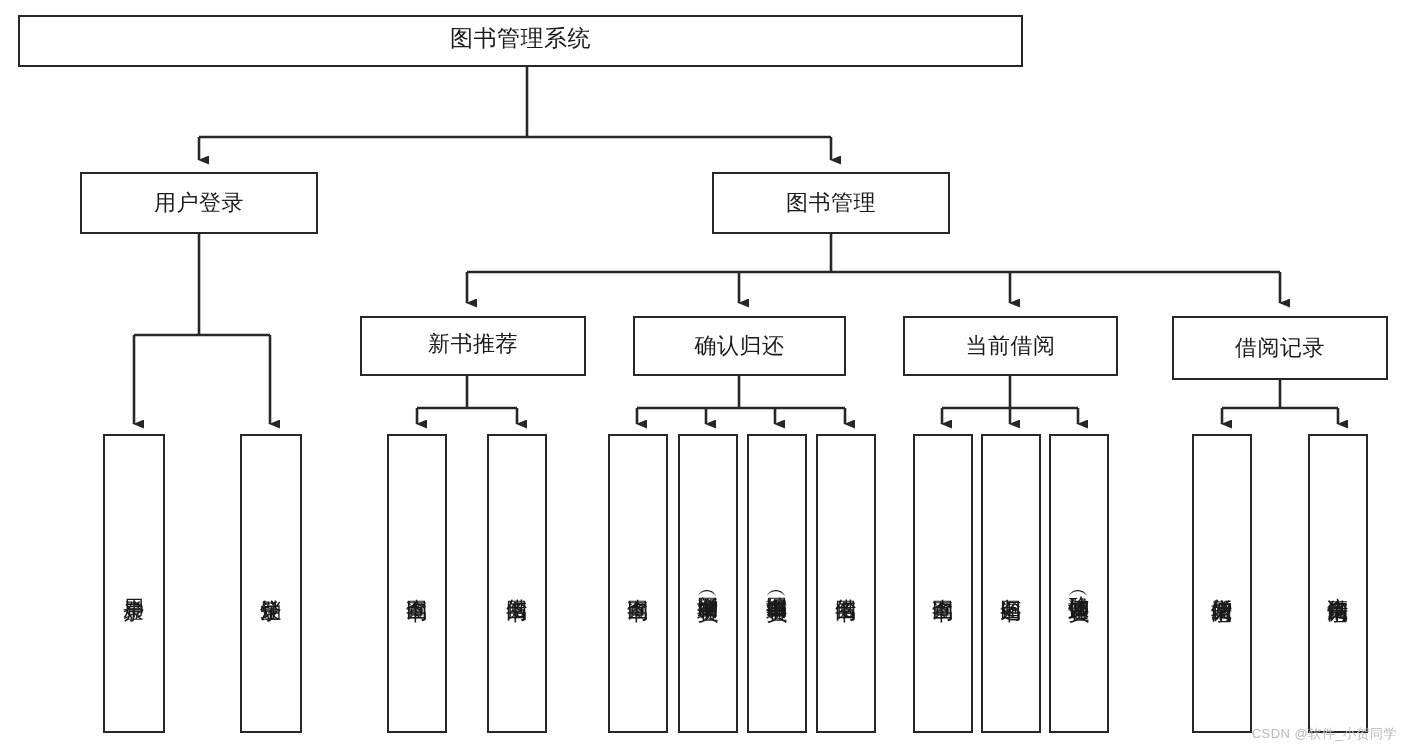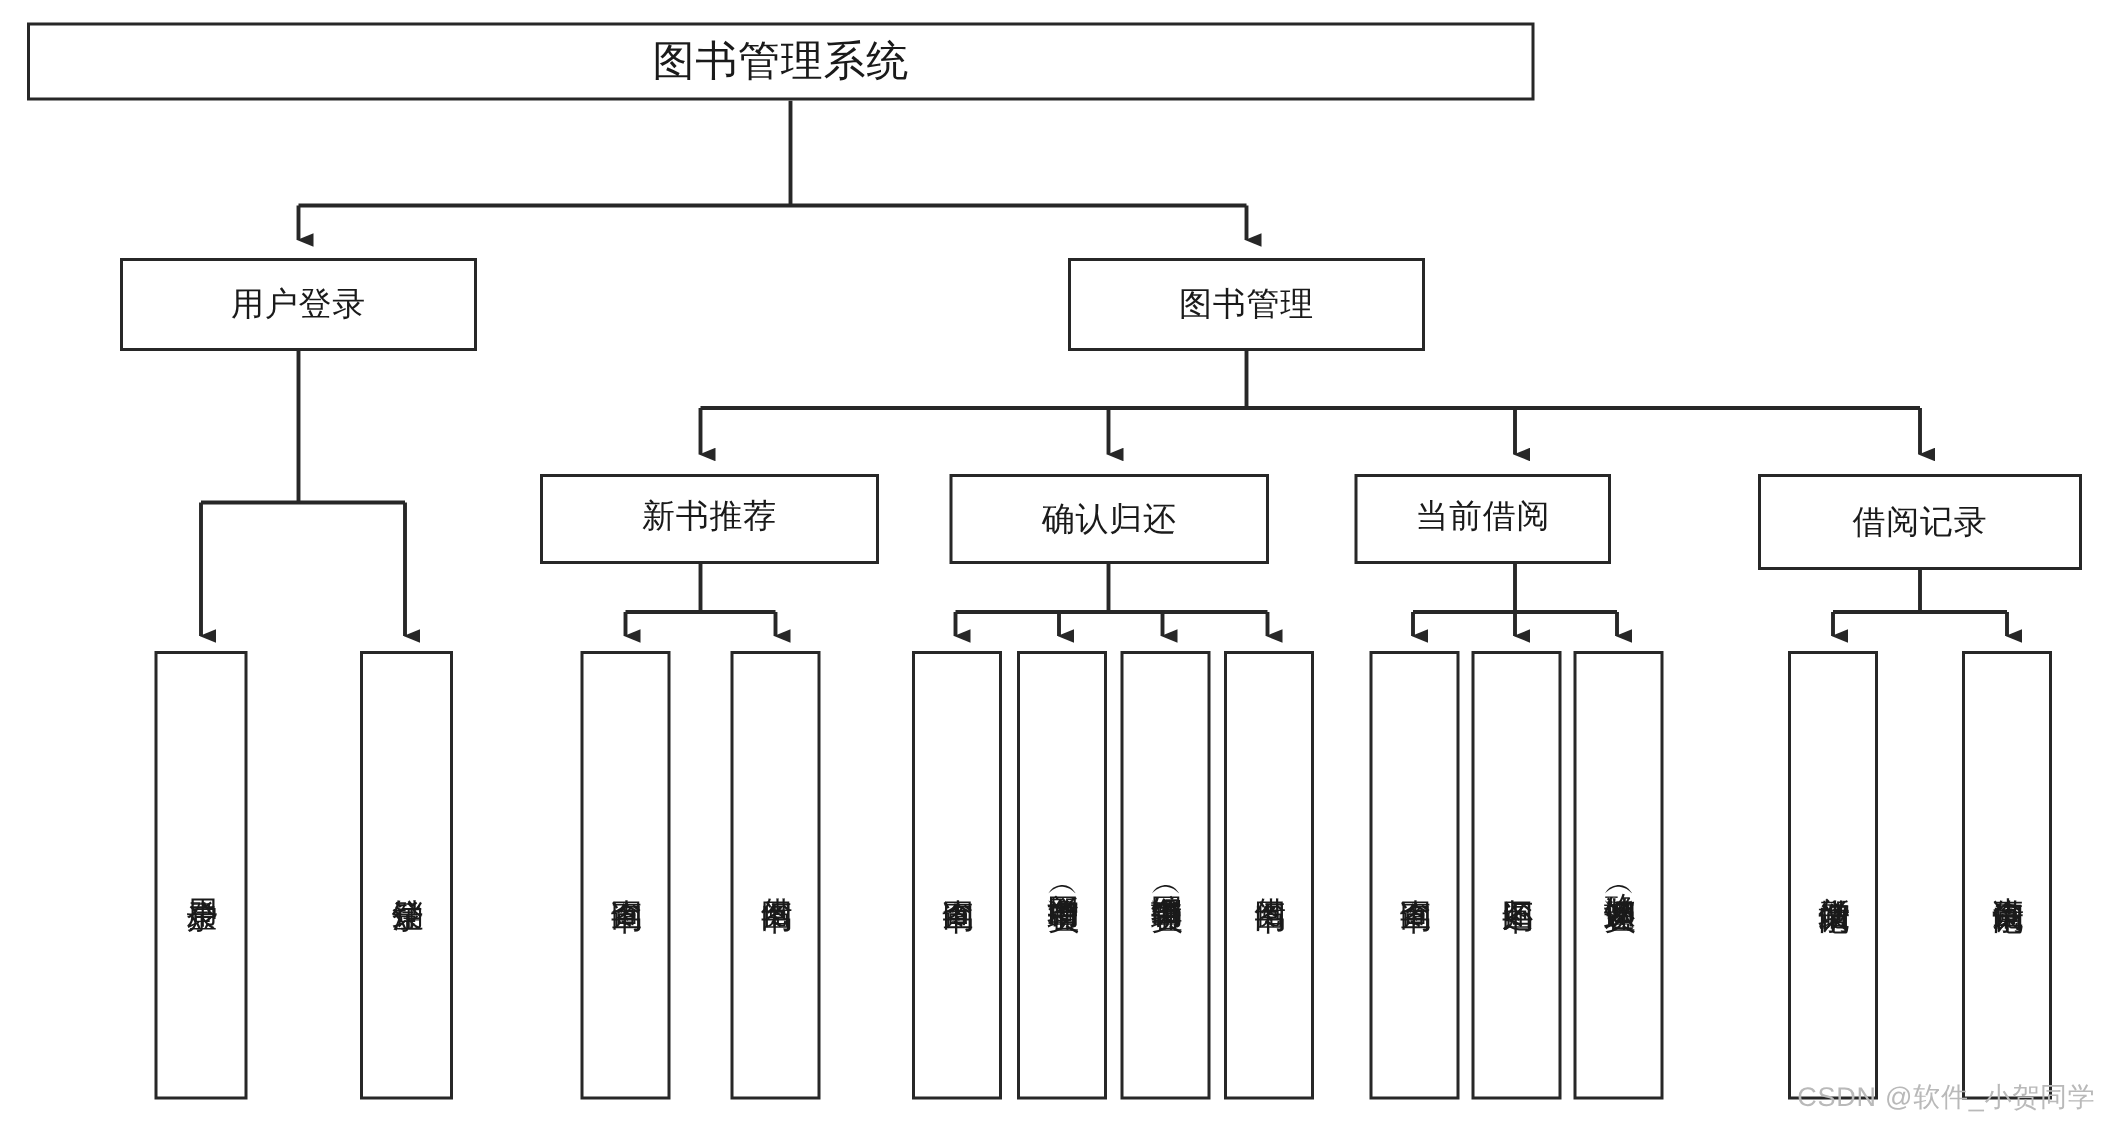--- a/index.html
+++ b/index.html
@@ -46,27 +46,28 @@
   .node-label-v {
     font-size: 21px;
     color: #1a1a1a;
     writing-mode: vertical-rl;
     text-orientation: upright;
     line-height: 1.22;
     letter-spacing: 1px;
     white-space: nowrap;
   }
   .root-label {
-    font-size: 28px;
+    font-size: 23px;
+    font-family: Liberation Mono, monospace;
   }
   .watermark {
     position: absolute;
     right: 8px;
     bottom: 4px;
-    font-size: 18px;
+    font-size: 13px;
     color: #b9b9b9;
     white-space: nowrap;
     letter-spacing: 0.5px;
     z-index: 5;
   }
 </style>
 </head>
 <body>
 
 <div id="diagram-root">
@@ -131,21 +132,21 @@
   <div class="node-box" style="left:712px; top:172px; width:238px; height:62px;">
     <span class="node-label-h">图书管理</span>
   </div>
 
   <div class="node-box" style="left:360px; top:316px; width:226px; height:60px;font-family:Liberation Mono, monospace;">
     <span class="node-label-h">新书推荐</span>
   </div>
   <div class="node-box" style="left:633px; top:316px; width:213px; height:60px;">
     <span class="node-label-h">确认归还</span>
   </div>
-  <div class="node-box" style="left:903px; top:316px; width:171px; height:60px;font-family:Liberation Mono, monospace;">
+  <div class="node-box" style="left:903px; top:316px; width:215px; height:60px;">
     <span class="node-label-h">当前借阅</span>
   </div>
   <div class="node-box" style="left:1172px; top:316px; width:216px; height:64px;">
     <span class="node-label-h">借阅记录</span>
   </div>
 
   <div class="node-box" style="left:103px; top:434px; width:62px; height:299px;">
     <span class="node-label-v">用户登录</span>
   </div>
   <div class="node-box" style="left:240px; top:434px; width:62px; height:299px;">

